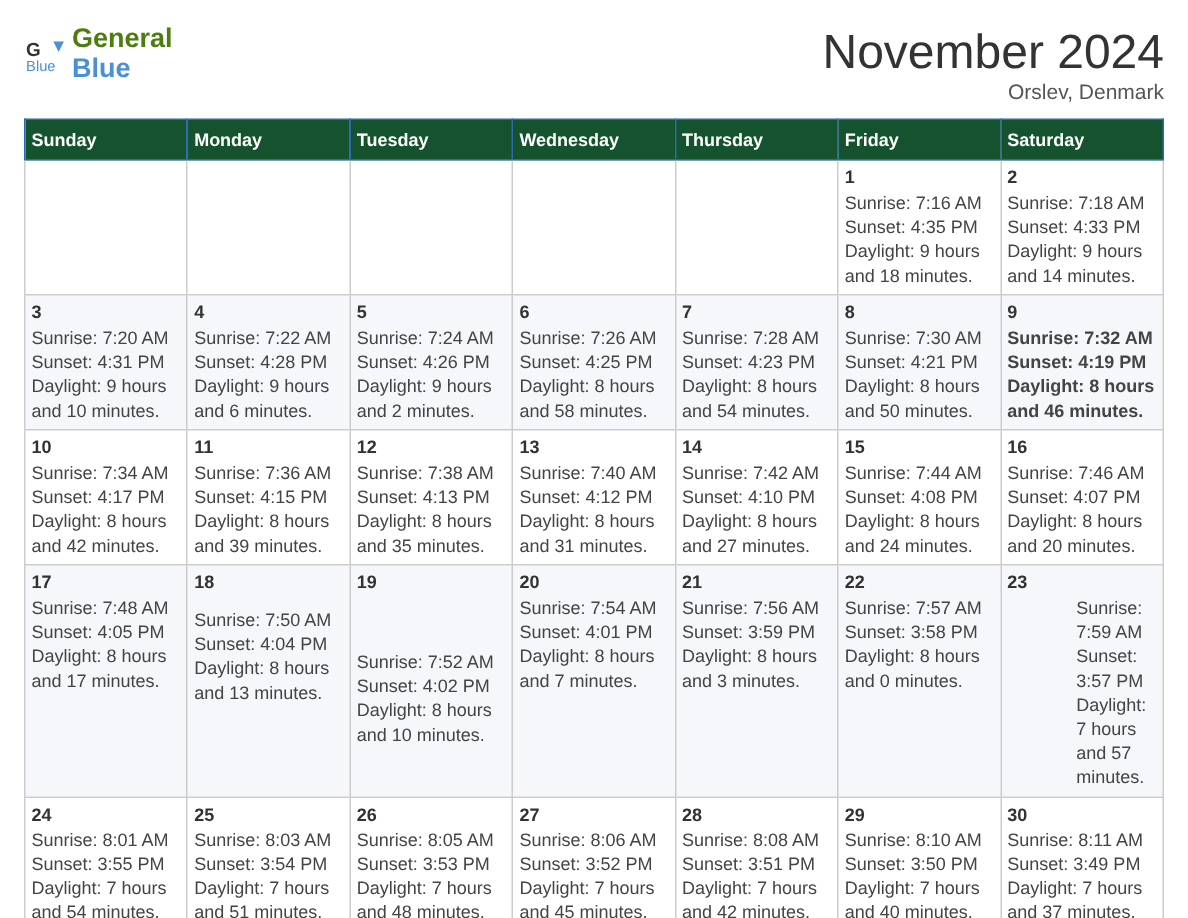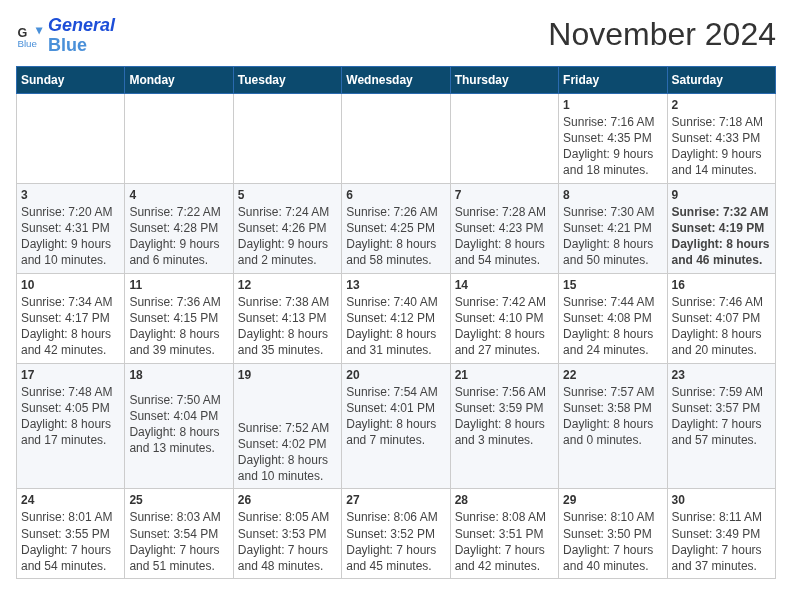--- a/index.html
+++ b/index.html
@@ -21,22 +21,21 @@
       align-items: center;
       gap: 4px;
     }
     .logo-text {
       font-size: 18px;
       font-weight: bold;
       color: #333;
       line-height: 1.1;
     }
     .logo-text span {
-      color: #1d4ed8;
-      font-style: italic;
+      color: #4d7c0f;
     }
     .logo-icon {
       width: 28px;
       height: 28px;
     }
     .title-section {
       text-align: right;
     }
     .month-title {
       font-size: 32px;
@@ -46,21 +45,21 @@
     .location {
       font-size: 14px;
       color: #555;
     }
     .calendar {
       width: 100%;
       border-collapse: collapse;
       font-size: 11px;
     }
     .calendar thead th {
-      background: #0c4a6e;
+      background: #14532d;
       color: #fff;
       padding: 6px 4px;
       text-align: left;
       font-size: 12px;
       font-weight: bold;
       border: 1px solid #2a6aaf;
     }
     .calendar tbody td {
       border: 1px solid #ccc;
       vertical-align: top;
@@ -97,20 +96,21 @@
       <polygon points="28,8 38,8 33,18" fill="#4a90d9"></polygon>
       <text x="2" y="36" font-size="14" fill="#4a90d9">Blue</text>
     </svg>
     <div>
       <div class="logo-text"><span>General</span></div>
       <div class="logo-text" style="color:#4a90d9;">Blue</div>
     </div>
   </div>
   <div class="title-section">
     <div class="month-title">November 2024</div>
+    <div class="location">Orslev, Denmark</div>
   </div>
 </div>
 
 <table class="calendar">
   <thead>
     <tr>
     <th>Sunday</th>
         <th>Monday</th>
         <th>Tuesday</th>
         <th>Wednesday</th>
@@ -281,21 +281,21 @@
         </td>
         <td>
           <div class="day-number">22</div>
           <div class="day-info" style="white-space: pre-line;">Sunrise: 7:57 AM
 Sunset: 3:58 PM
 Daylight: 8 hours
 and 0 minutes.</div>
         </td>
         <td>
           <div class="day-number">23</div>
-          <div class="day-info" style="white-space: pre-line;">Sunrise: 7:59 AM
+          <div class="day-info" style="white-space: pre-line; margin-left: 46px;">Sunrise: 7:59 AM
 Sunset: 3:57 PM
 Daylight: 7 hours
 and 57 minutes.</div>
         </td>
       </tr>
       <tr>
         <td>
           <div class="day-number">24</div>
           <div class="day-info" style="white-space: pre-line;">Sunrise: 8:01 AM
 Sunset: 3:55 PM

